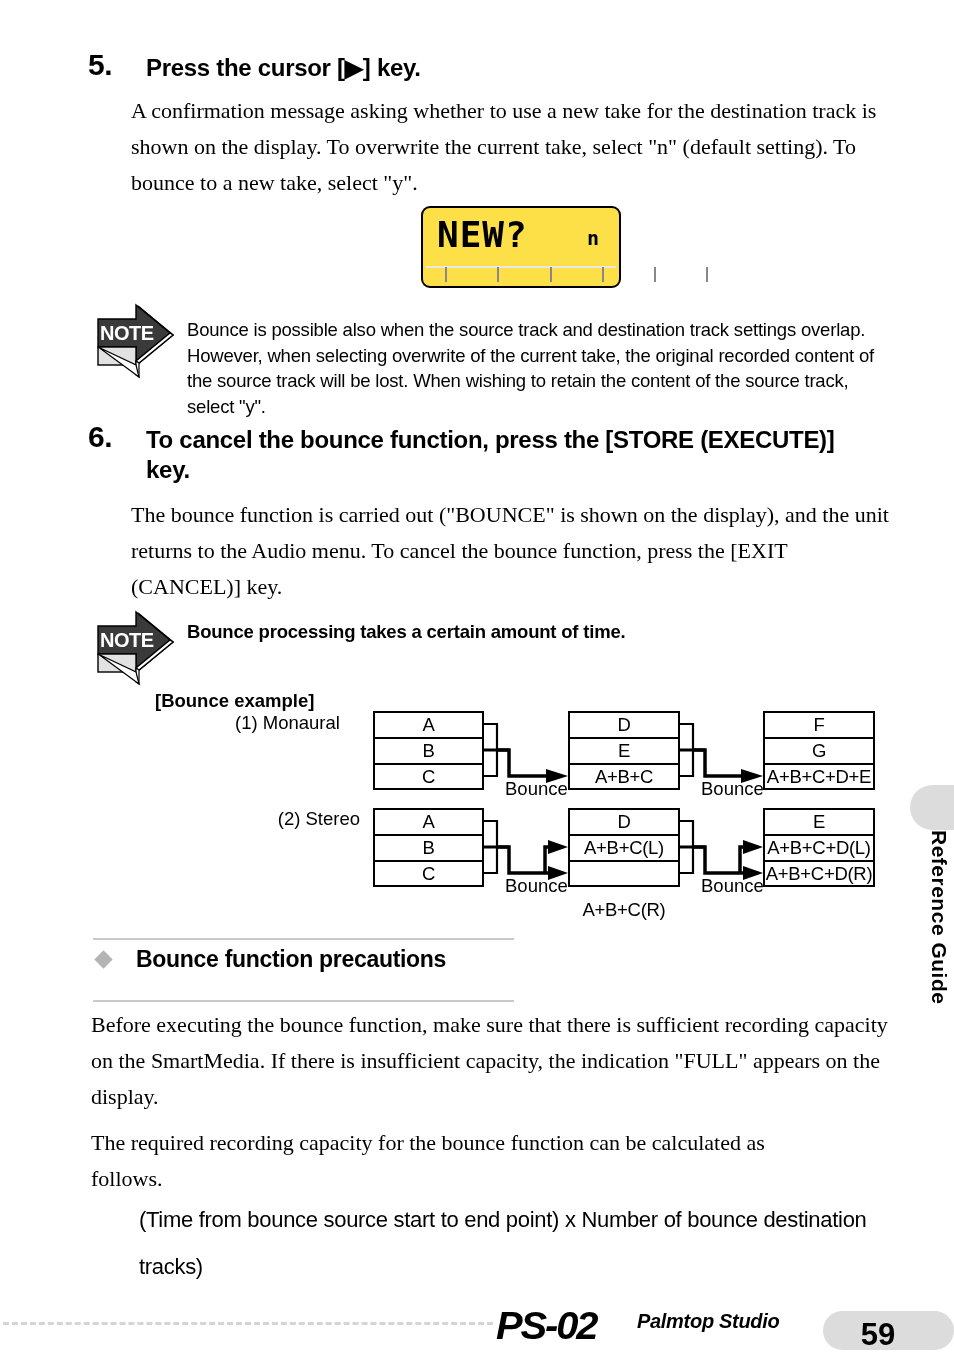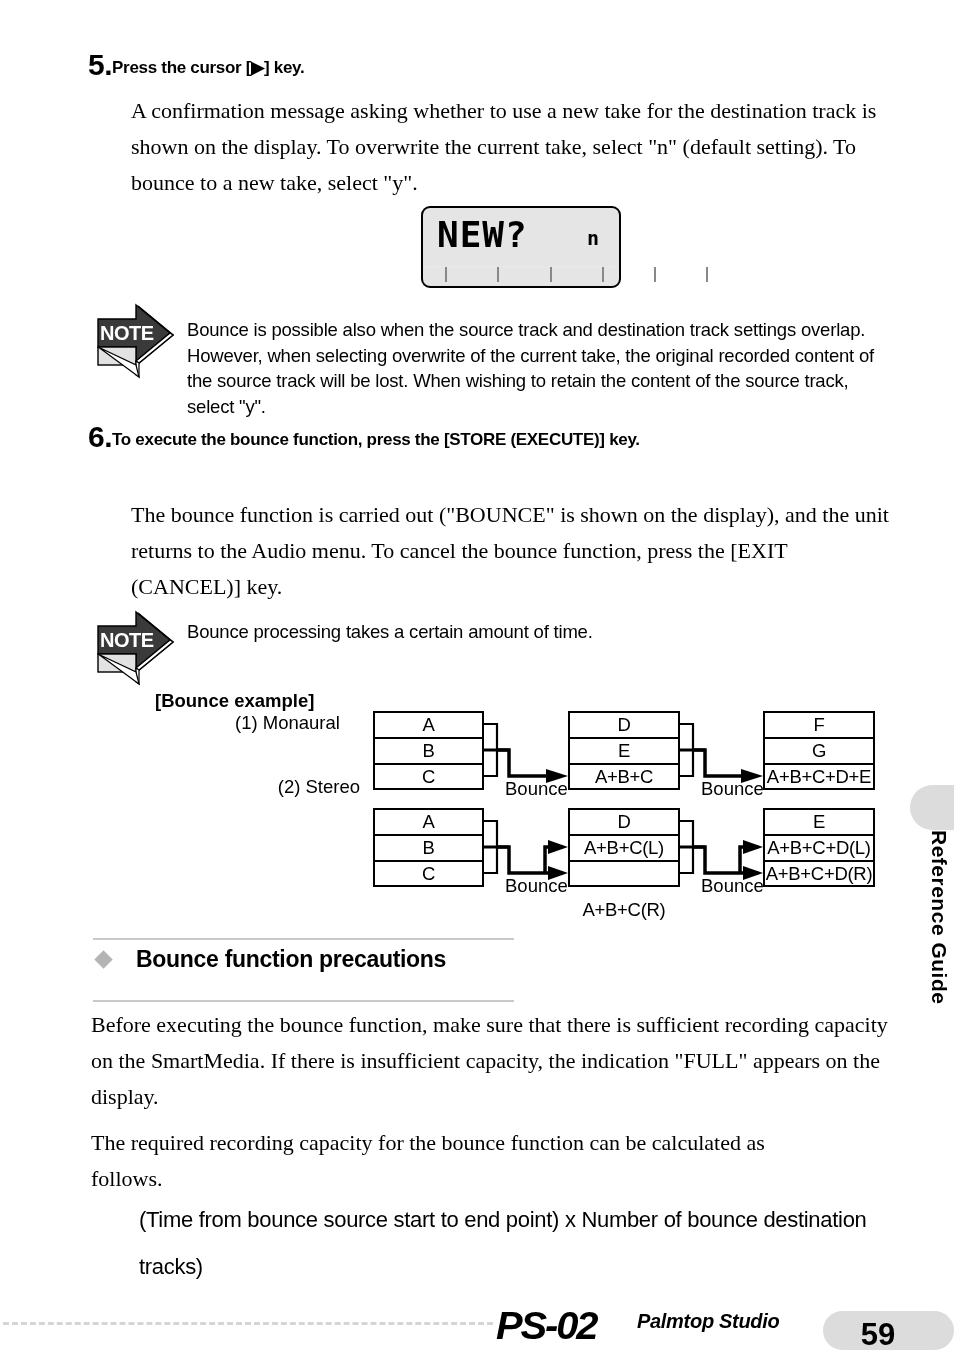--- a/index.html
+++ b/index.html
@@ -29,40 +29,41 @@
   .step-num {
     font-family: "Liberation Sans", sans-serif;
     font-weight: bold;
     font-size: 30px;
     line-height: 30px;
     letter-spacing: -0.5px;
   }
   .step-title {
     font-family: "Liberation Sans", sans-serif;
     font-weight: bold;
-    font-size: 17px;
+    font-size: 24px;
     line-height: 30px;
     letter-spacing: -0.3px;
     padding-top: 3px;
+    margin-left: 34px;
   }
 
   
   .serif-par {
     position: absolute;
     font-family: "Liberation Serif", serif;
     font-size: 22px;
     line-height: 36px;
   }
 
   
   .lcd {
     position: absolute;
     border: 2.2px solid #000;
     border-radius: 9px;
-    background: #e5e5e5;
+    background: #fde047;
     box-sizing: border-box;
   }
   .lcd-main {
     position: absolute;
     left: 14px;
     top: 6px;
     font-family: "DejaVu Sans Mono", monospace;
     font-size: 36px;
     font-weight: bold;
     letter-spacing: 1px;
@@ -272,47 +273,47 @@
         <polygon points="41,58 44,60 44,74 41,72" fill="#ffffff" stroke="#000000" stroke-width="1.2"></polygon>
         <polygon points="41,62 44,74 6,46 3,44" fill="#ffffff" stroke="#000000" stroke-width="1.2"></polygon>
         <text x="5" y="37" font-family="Liberation Sans, sans-serif" font-size="20" font-weight="bold" fill="#ffffff" letter-spacing="-0.5">NOTE</text>
       </svg>
     </div>
     <div class="note-text" style="left:92px; top:0px; width:710px;margin-top:14px;">Bounce is possible also when the source track and destination track settings overlap. However, when selecting overwrite of the current take, the original recorded content of the source track will be lost. When wishing to retain the content of the source track, select "y".</div>
   </div>
 
   <div class="step" style="left:88px; top:422px; width:800px;">
     <span class="step-num">6.</span>
-    <span class="step-title" style="width:690px;">To execute the bounce function, press the [STORE (EXECUTE)] key.</span>
+    <span class="step-title" style="width:690px;">To cancel the bounce function, press the [STORE (EXECUTE)] key.</span>
   </div>
 
   <div class="serif-par" style="left:131px; top:497px; width:768px;">The bounce function is carried out ("BOUNCE" is shown on the display), and the unit returns to the Audio menu. To cancel the bounce function, press the [EXIT (CANCEL)] key.</div>
 
   <div class="note-block" style="left:95px; top:610px; width:800px; height:80px;">
     <div class="note-icon">
       <svg viewBox="0 0 82 78" width="82" height="78">
         <polygon points="6,18 44,18 44,4 78,32 44,60 44,46 6,46" fill="#ffffff" stroke="#000000" stroke-width="1.6"></polygon>
         <polygon points="3,16 41,16 41,2 75,30 41,58 41,44 3,44" fill="#3a3a3a" stroke="#000000" stroke-width="1.4"></polygon>
         <rect x="3" y="44" width="38" height="18" fill="#e2e2e2" stroke="#000000" stroke-width="1.4"></rect>
         <polygon points="41,58 75,30 78,32 44,60" fill="#ffffff" stroke="#000000" stroke-width="1.2"></polygon>
         <polygon points="41,58 44,60 44,74 41,72" fill="#ffffff" stroke="#000000" stroke-width="1.2"></polygon>
         <polygon points="41,62 44,74 6,46 3,44" fill="#ffffff" stroke="#000000" stroke-width="1.2"></polygon>
         <text x="5" y="37" font-family="Liberation Sans, sans-serif" font-size="20" font-weight="bold" fill="#ffffff" letter-spacing="-0.5">NOTE</text>
       </svg>
     </div>
-    <div class="note-text" style="left:92px; top:9px; width:700px;">Bounce processing takes a certain amount of time.</div>
+    <div class="note-text" style="left:92px; top:9px; width:700px;font-weight:bold;">Bounce processing takes a certain amount of time.</div>
   </div>
 
   <div class="diagram" style="left:0px; top:0px; width:954px; height:1360px;border-radius:11px;">
 
     <div class="diag-title" style="left:155px; top:690px;">[Bounce example]</div>
 
     <div class="diag-label" style="left:215px; top:712px; width:145px;text-align:center;">(1) Monaural</div>
 
-    <div class="diag-label" style="left:215px; top:776px; width:145px;text-align:right;">(2) Stereo</div>
+    <div class="diag-label" style="left:215px; top:808px; width:145px;text-align:right;">(2) Stereo</div>
 
     <svg style="position:absolute; left:0; top:0; width:954px; height:1360px; pointer-events:none;">
 
       <polyline points="484,724 497,724 497,776 484,776" fill="none" stroke="#000" stroke-width="2.2"></polyline>
       <line x1="484" y1="750" x2="509" y2="750" stroke="#000" stroke-width="3"></line>
       <polyline points="497,750 509,750 509,776 546,776" fill="none" stroke="#000" stroke-width="3.5"></polyline>
       <polygon points="546,769 568,776 546,783" fill="#000"></polygon>
       <text x="505" y="795" font-family="Liberation Sans, sans-serif" font-size="18.5" fill="#000">Bounce</text>
 
       <polyline points="680,724 693,724 693,776 680,776" fill="none" stroke="#000" stroke-width="2.2"></polyline>

